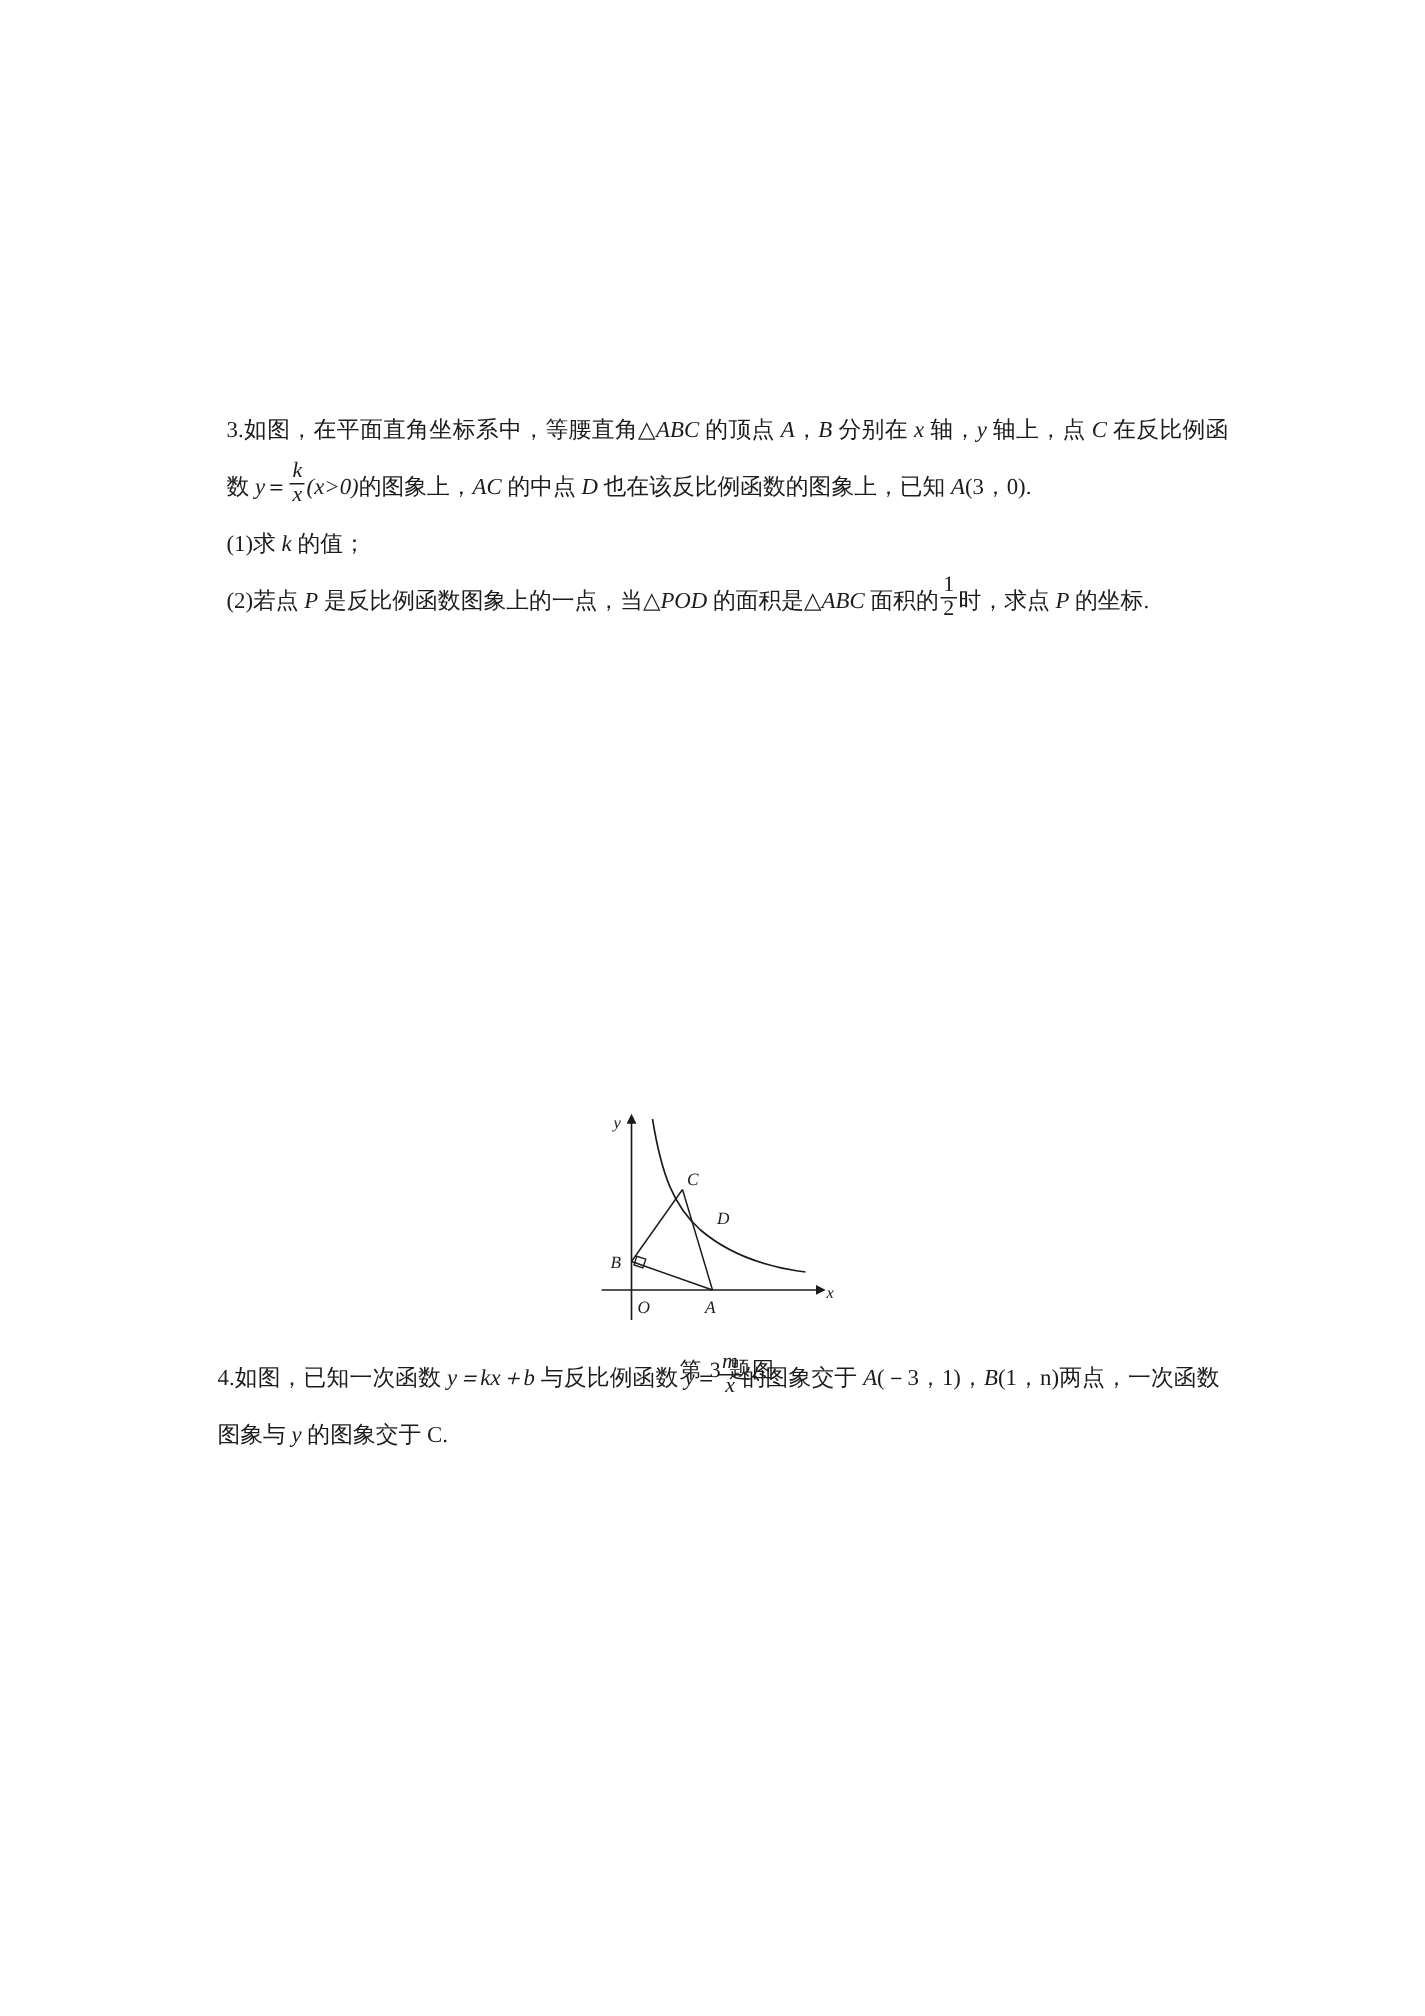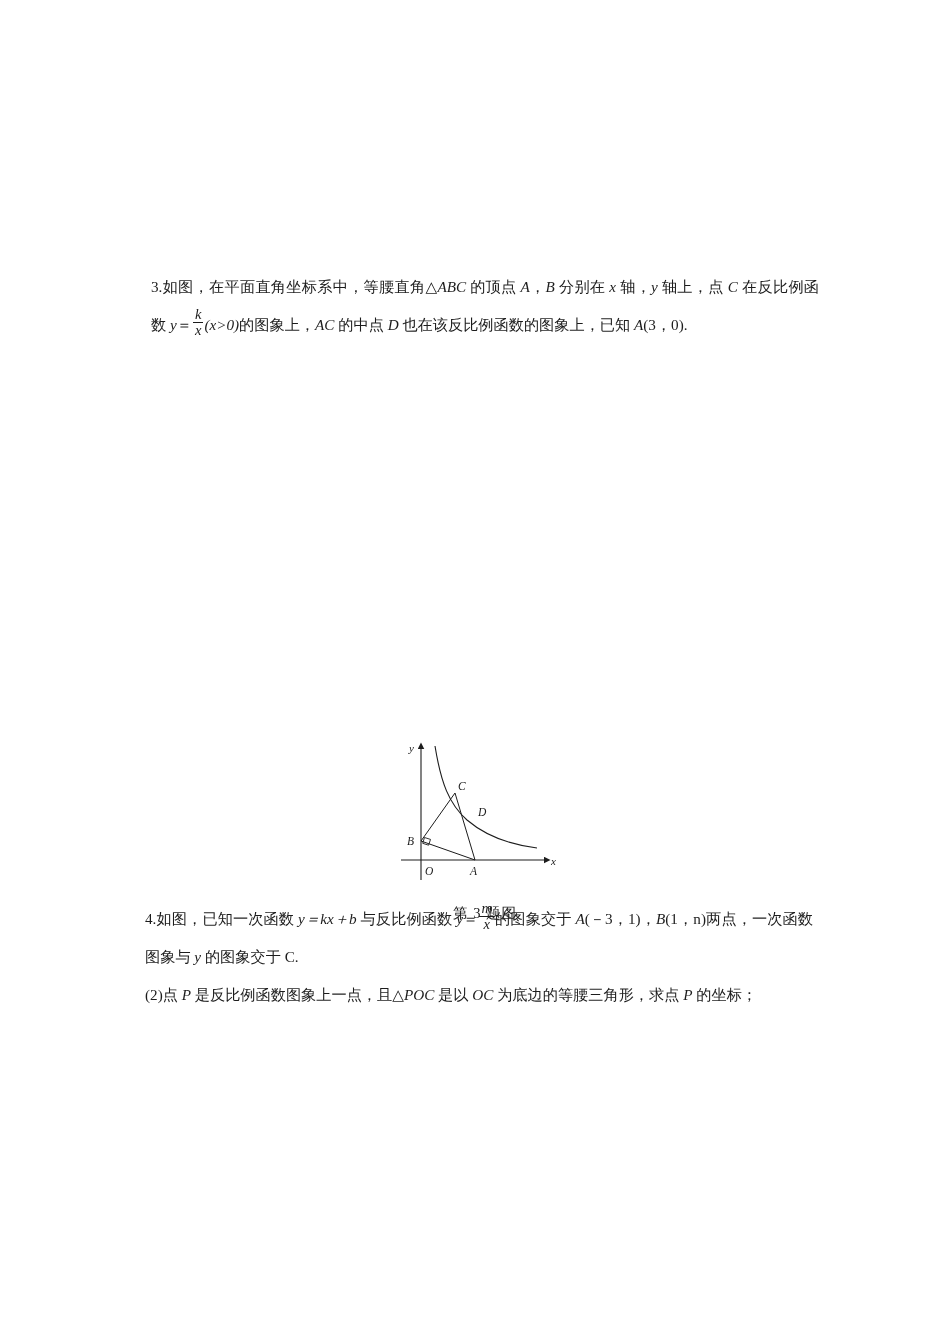--- a/index.html
+++ b/index.html
@@ -107,21 +107,23 @@
 </style>
 </head>
 <body>
 
 <div class="page">
 
   <div class="content">
 
     <p class="para"><span class="qnum">3.</span><span>如图，在平面直角坐标系中，等腰直角△</span><i>ABC</i><span> 的顶点 </span><i>A</i><span>，</span><i>B</i><span> 分别在 </span><i>x</i><span> 轴，</span><i>y</i><span> 轴上，点 </span><i>C</i><span> 在反比例函数 </span><i>y</i><span>＝</span><span class="frac"><span class="num">k</span><span class="den">x</span></span><i>(x&gt;0)</i><span>的图象上，</span><i>AC</i><span> 的中点 </span><i>D</i><span> 也在该反比例函数的图象上，已知 </span><i>A</i><span>(3，0).</span></p>
 
+    <p class="para"><span>(1)求 </span><i>k</i><span> 的值；</span></p>
 
+    <p class="para"><span>(2)若点 </span><i>P</i><span> 是反比例函数图象上的一点，当△</span><i>POD</i><span> 的面积是△</span><i>ABC</i><span> 面积的</span><span class="frac plain"><span class="num">1</span><span class="den">2</span></span><span>时，求点 </span><i>P</i><span> 的坐标.</span></p>
 
     <div class="figure-wrap">
       <div class="figure-box">
         <svg width="180" height="150" viewBox="0 0 180 150">
           <defs>
             <marker id="arrowhead" markerWidth="7" markerHeight="7" refX="1" refY="3" orient="auto">
               <polygon points="0 0, 6 3, 0 6" fill="#1c1c1c"></polygon>
             </marker>
           </defs>
 
@@ -150,17 +152,16 @@
         <div class="fig-caption">第 3 题图</div>
       </div>
     </div>
   </div>
 
   <div class="content2">
 
     <p class="para"><span class="qnum">4.</span><span>如图，已知一次函数 </span><i>y＝kx＋b</i><span> 与反比例函数 </span><i>y</i><span>＝</span><span class="frac"><span class="num">m</span><span class="den">x</span></span><span>的图象交于 </span><i>A</i><span>(－3，1)</span><span>，</span><i>B</i><span>(1，n)</span><span>两点，一次函数图象与 </span><i>y</i><span> 的图象交于 C.</span></p>
 
 
-    <p class="para"><span>(2)点 </span><i>P</i><span> 是反比例函数图象上一点，且△</span><i>POC</i><span> 是以 </span><i>OC</i><span> 为底边的等腰三角形，求点 </span><i>P</i><span> 的坐标；</span></p>
 
   </div>
 
 </div>
 
 </body></html>

